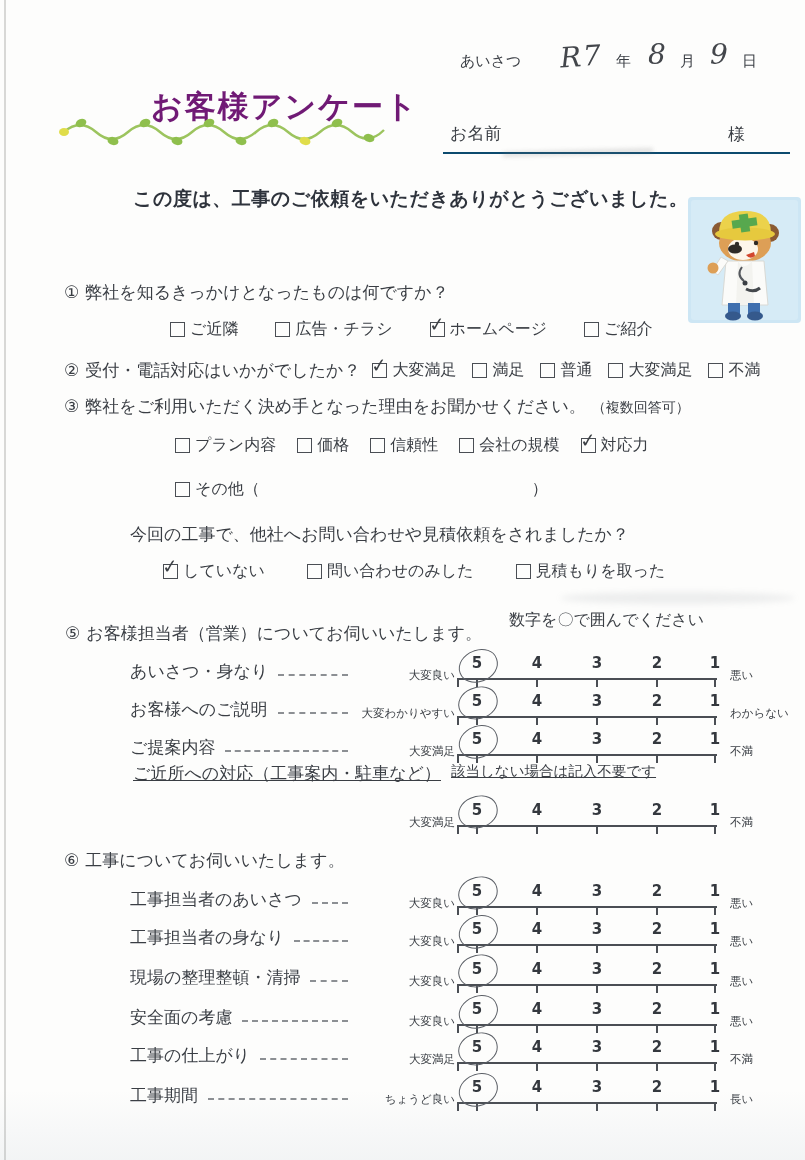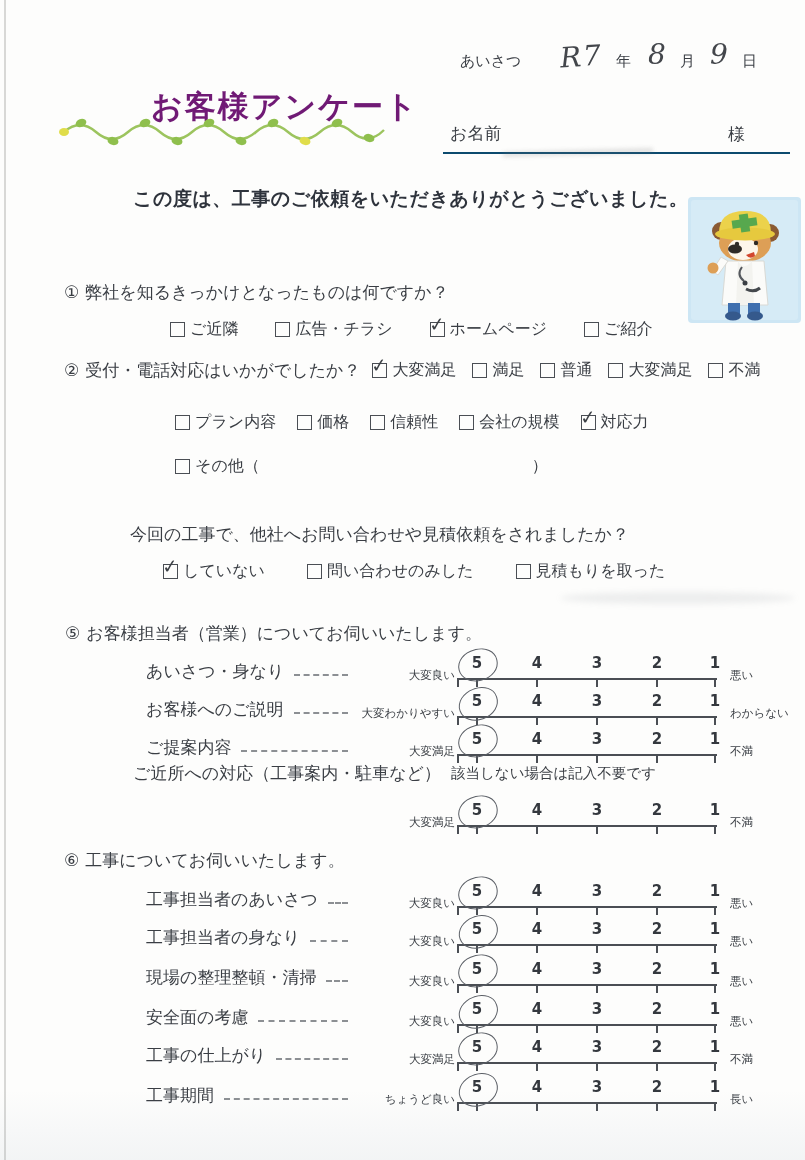--- a/index.html
+++ b/index.html
@@ -52,35 +52,35 @@
   .opts{display:flex;font-size:16px;white-space:nowrap;}
   #q1 .opts{gap:37px;} #q2 .opts{gap:16px;} #q3 .opts{gap:21px;} #q4 .opts{gap:42px;}
   .opt{display:inline-flex;align-items:center;}
   .cb{position:relative;display:inline-block;width:13px;height:13px;border:1.7px solid #4a4e54;
       margin-right:5px;flex:none;}
   .check{position:absolute;left:-2px;top:-8px;font-size:19px;font-weight:700;color:#3d4146;
       transform:rotate(-6deg);line-height:1;}
 
   
   .qrow{position:absolute;left:66px;width:660px;height:40px;display:flex;align-items:flex-end;}
-  .rlabel{font-size:17px;white-space:nowrap;margin-bottom:6px;margin-left:16px;}
+  .rlabel{font-size:17px;white-space:nowrap;margin-bottom:6px;}
   .dashfill{flex:1;border-bottom:2px dashed #70747a;margin:0 14px 13px 10px;opacity:.8;}
   .scale{position:relative;width:428px;height:40px;flex:none;}
   .scale.standalone{position:absolute;}
   .sleft{position:absolute;right:335px;bottom:6px;font-size:11.5px;white-space:nowrap;color:#3c4046;}
   .sright{position:absolute;left:368px;bottom:6px;font-size:11.5px;white-space:nowrap;color:#3c4046;}
   .sbody{position:absolute;left:95px;top:0;width:262px;height:40px;}
   .sline{position:absolute;left:0;bottom:9px;width:260px;height:2px;background:#4a4e54;}
   .stick{position:absolute;width:2px;height:8px;bottom:2px;background:#4a4e54;}
   .snum{position:absolute;bottom:17px;width:22px;text-align:center;font-size:15px;font-weight:600;
         color:#34383e;font-family:"DejaVu Sans",sans-serif;}
   .hand-circle{position:absolute;bottom:8px;height:30px;width:38px;border:1.8px solid #5b5f66;
         border-radius:50% 46% 50% 48%;transform:rotate(-14deg);}
   .qrow:nth-of-type(odd) .hand-circle{transform:rotate(-20deg) translateY(1px);}
-  .neighbor-line{position:absolute;left:69px;top:152px;display:flex;align-items:center;}
+  .neighbor-line{position:absolute;left:69px;top:152px;display:flex;align-items:flex-start;text-decoration:underline;}
   .neighbor-line .rlabel{margin:0;}
   .nnote{font-size:14.5px;margin-left:10px;}
 </style>
 </head>
 <body>
 
 <div class="page">
   <div class="scan-edge"></div>
 
   <h1 class="title">お客様アンケート</h1>
@@ -198,20 +198,23 @@
           <span>大変満足</span>
         </span>
         <span class="opt">
           <span class="cb"></span>
           <span>不満</span>
         </span>
       </div>
   </div>
 
   <div class="qblock" id="q3">
+    <div class="qtext">
+      <span class="qnum">③</span><span>弊社をご利用いただく決め手となった理由をお聞かせください。</span><span class="qnote">（複数回答可）</span>
+    </div>
     <div class="opts">
         <span class="opt">
           <span class="cb"></span>
           <span>プラン内容</span>
         </span>
         <span class="opt">
           <span class="cb"></span>
           <span>価格</span>
         </span>
         <span class="opt">
@@ -251,20 +254,21 @@
           <span>問い合わせのみした</span>
         </span>
         <span class="opt">
           <span class="cb"></span>
           <span>見積もりを取った</span>
         </span>
       </div>
   </div>
 
   <div class="qblock" id="q5">
+    <div class="scale-note">数字を〇で囲んでください</div>
     <div class="qtext">
       <span class="qnum">⑤</span><span>お客様担当者（営業）についてお伺いいたします。</span>
     </div>
     <div class="qrow" style="top:39px">
       <span class="rlabel">あいさつ・身なり</span>
       <span class="dashfill"></span>
       <div class="scale">
           <span class="sleft">大変良い</span>
           <span class="sbody">
             <span class="sline"></span>

